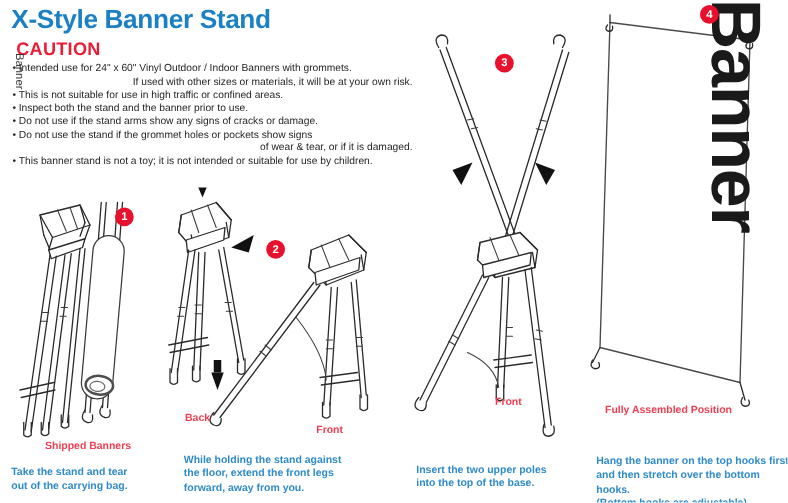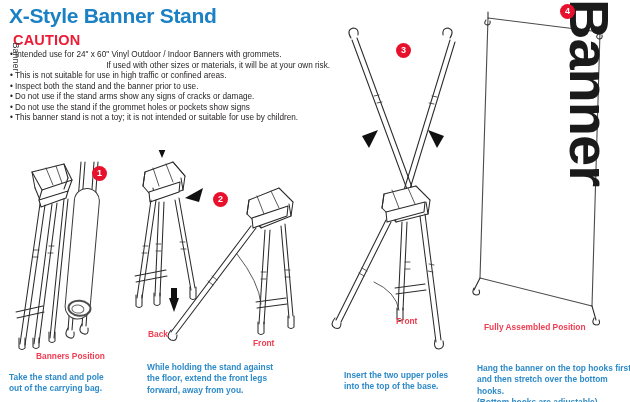--- a/index.html
+++ b/index.html
@@ -108,20 +108,21 @@
 
     <div class="bullet-row">
       <span class="dot">•</span>
       <span class="btxt">Do not use if the stand arms show any signs of cracks or damage.</span>
     </div>
 
     <div class="bullet-row">
       <span class="dot">•</span>
       <span class="btxt">Do not use the stand if the grommet holes or pockets show signs</span>
     </div>
+    <div class="cont">of wear &amp; tear, or if it is damaged.</div>
 
     <div class="bullet-row">
       <span class="dot">•</span>
       <span class="btxt">This banner stand is not a toy; it is not intended or suitable for use by children.</span>
     </div>
   </div>
 
   <svg width="130" height="200" style="position:absolute;left:6px;top:158px;" viewBox="0 0 130 200">
 
     <g>
@@ -165,23 +166,23 @@
   </svg>
 
   <div id="banner-roll">
     <div class="tube"></div>
     <div class="ring-outer"></div>
     <div class="ring-inner"></div>
   </div>
   <div id="banner-roll-label">Banner</div>
 
   <div class="badge" style="left:92px;top:166px;">1</div>
-  <div class="red-label" style="left:36px;top:351px;">Banners Position</div>
+  <div class="red-label" style="left:36px;top:351px;">Shipped Banners</div>
   <div class="blue-cap" style="left:9px;top:372px;width:150px;">
-    <div>Take the stand and pole</div>
+    <div>Take the stand and tear</div>
     <div>out of the carrying bag.</div>
   </div>
 
   <svg width="190" height="200" style="position:absolute;left:133px;top:150px;" viewBox="0 0 190 200">
 
     <g>
       <path class="hub" d="M12 22 L40 12 L52 26 L50 40 L22 50 L10 36 Z"></path>
       <path class="ln" d="M12 22 L10 36 M40 12 L52 26 M22 50 L20 38 M50 40 L48 28"></path>
       <path class="ln-thin" d="M20 18 L26 36 M33 14 L40 32"></path>
       <path class="hub" d="M16 42 L47 32 L46 42 L17 52 Z"></path>
@@ -279,21 +280,21 @@
       <path class="ln" d="M113 330 q-2 9 4 9 q6 -1 4 -8"></path>
       <path class="ln-thin" d="M83 252 L88 252 M83 259 L88 259"></path>
       <path class="ln-thin" d="M107 254 L112 255 M106 261 L111 262"></path>
       <path class="ln" d="M73 278 L103 274 M74 284 L104 280"></path>
       <path class="ln-thin" d="M52 272 q22 10 25 28"></path>
     </g>
   </svg>
 
   <div class="badge" style="left:396px;top:43px;">3</div>
   <div class="red-label" style="left:396px;top:316px;">Front</div>
-  <div class="blue-cap" style="left:344px;top:370px;width:160px;">
+  <div class="blue-cap" style="left:333px;top:370px;width:160px;">
     <div>Insert the two upper poles</div>
     <div>into the top of the base.</div>
   </div>
 
   <svg width="160" height="350" style="position:absolute;left:472px;top:6px;" viewBox="0 0 160 350">
 
     <path class="ln-sheet" d="M16 12 L128 26 L120 300 L8 272 Z"></path>
 
     <g>
       <path class="ln" d="M16 12 L16 6"></path>

